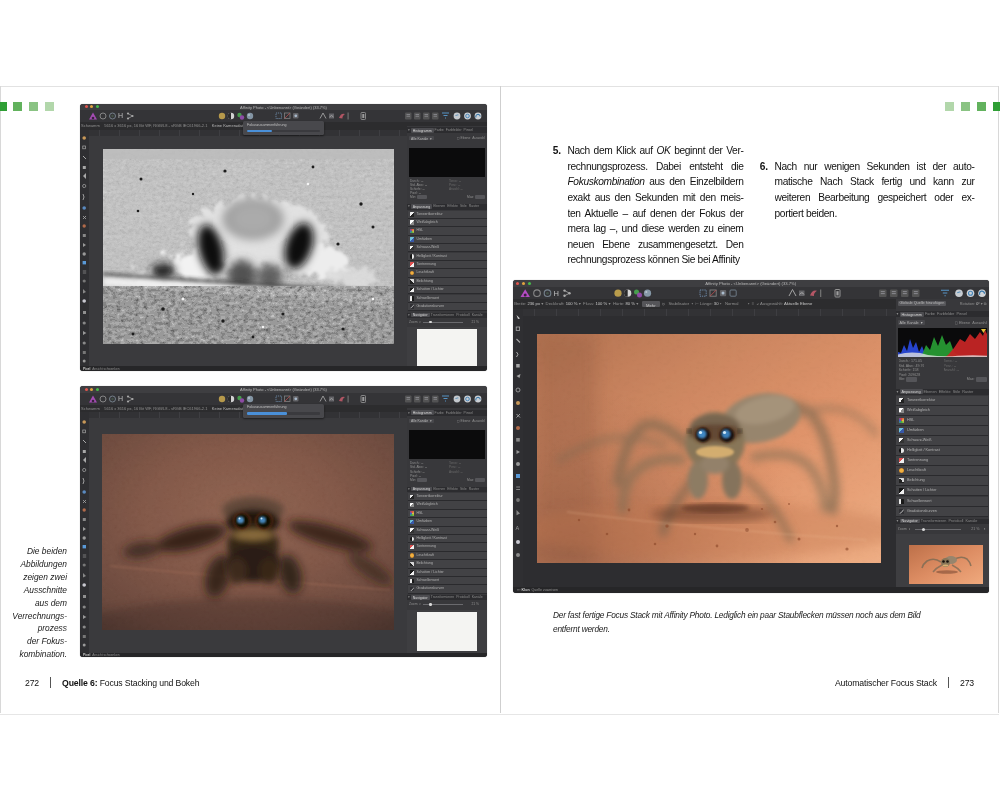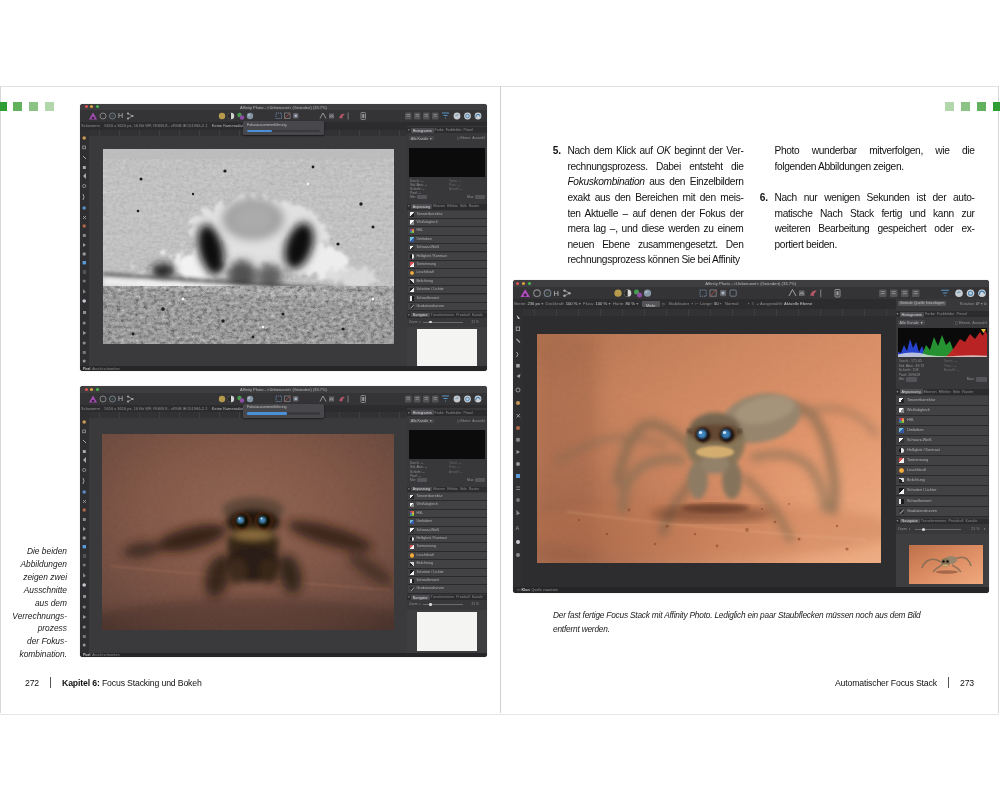--- a/index.html
+++ b/index.html
@@ -70,44 +70,40 @@
 <div class="gsq" style="left:993px;background:#2f9e35;"></div>
 
 <div class="mnote">Die beiden Abbildungen zeigen zwei Ausschnitte aus&nbsp;dem Verrechnungs­prozess der&nbsp;Fokus- kombination.</div>
 
 <div class="col" style="left:567.5px;top:143px;width:176px;">
  <div class="colitem">
       <span class="num">5.</span>
       <span class="jl">Nach dem Klick auf <i>OK</i> beginnt der Ver-</span>
  <span class="jl">rechnungsprozess. Dabei entsteht die</span>
  <span class="jl"><i>Fokuskombination</i> aus den Einzelbildern</span>
- <span class="jl">exakt aus den Bereichen mit den meis-</span>
+ <span class="jl">exakt aus den Sekunden mit den meis-</span>
  <span class="jl">ten Aktuelle – auf denen der Fokus der Ka-</span>
  <span class="jl">mera lag&nbsp;–, und diese werden zu einem</span>
  <span class="jl">neuen Ebene zusammengesetzt. Den Ver-</span>
  <span class="jl last">rechnungsprozess können Sie bei Affinity</span>
     </div>
 </div>
 <div class="col" style="left:774.5px;top:143px;width:200px;">
- <div class="colitem">
-      <span class="jl">Photo wunderbar mitverfolgen, wie die</span>
- <span class="jl last">folgenden Abbildungen zeigen.</span>
-    </div>
  <div class="colitem" style="margin-top:15.65px;">
       <span class="num">6.</span>
       <span class="jl">Nach nur wenigen Sekunden ist der auto-</span>
  <span class="jl">matische Nach Stack fertig und kann zur</span>
  <span class="jl">weiteren Bearbeitung gespeichert oder ex-</span>
  <span class="jl last">portiert beiden.</span>
     </div>
 </div>
 
 <div class="caption">Der fast fertige Focus Stack mit Affinity Photo. Lediglich ein paar Staubflecken müssen noch aus dem Bild<br>entfernt werden.</div>
 
-<div class="footer" style="left:25px;">272<span class="fbar"></span><b>Kapitel 6:</b> Focus Stacking und Bokeh</div>
+<div class="footer" style="left:25px;">272<span class="fbar"></span><b>Quelle 6:</b> Focus Stacking und Bokeh</div>
 <div class="footer" style="right:26px;">Automatischer Focus Stack<span class="fbar"></span>273</div>
 
 <div class="win" style="left:80px;top:103.5px;width:407px;height:267px;">
   <div class="tbar" style="height:6.5px;">
     <div class="tl" style="left:4.5px;top:1.8px;width:3px;height:3px;background:#e0564e;"></div>
     <div class="tl" style="left:10px;top:1.8px;width:3px;height:3px;background:#e0a33e;"></div>
     <div class="tl" style="left:15.5px;top:1.8px;width:3px;height:3px;background:#46ba49;"></div>
     <div class="ttext" style="top:1px;font-size:4px;">Affinity Photo - &lt;Unbenannt&gt; (Geändert) (33.7%)</div>
   </div>
   <div class="toolbar" style="top:6.5px;height:12px;"></div>

